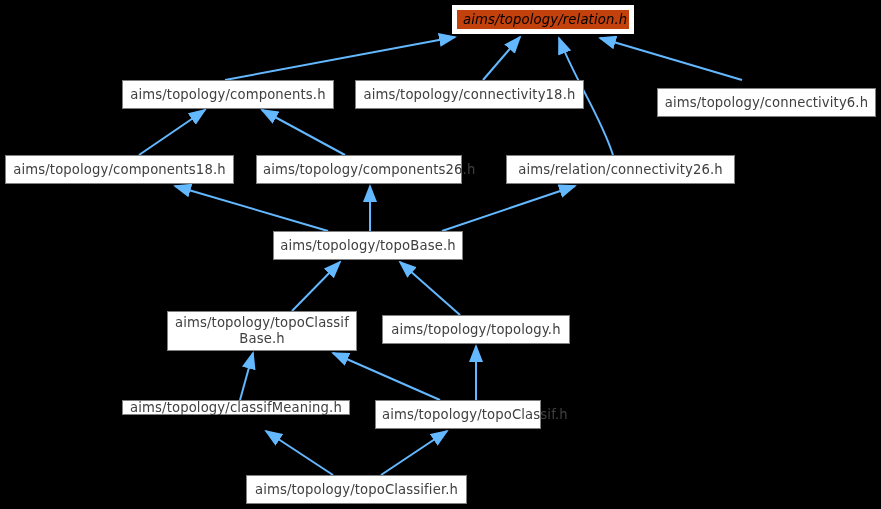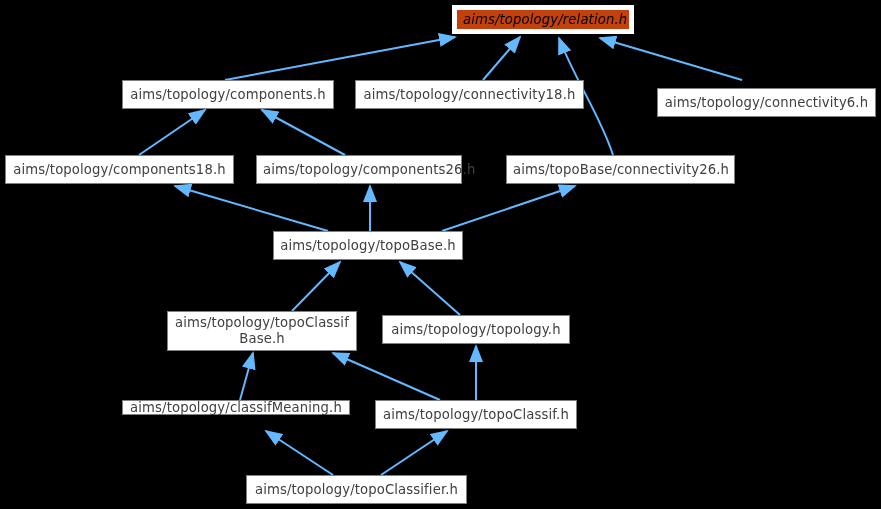--- a/index.html
+++ b/index.html
@@ -81,22 +81,22 @@
         <path d="M 381,475 L 447,431" fill="none" stroke="#63b8ff" stroke-width="2" marker-end="url(#arrowhead)"></path>
       </g>
   </svg>
   <div id="nodes-group">
       <div class="node highlight" style="left: 452px; top: 5px; width: 182px; height: 29px;"><span class="node-label">aims/topology/relation.h</span></div>
       <div class="node" style="left: 122px; top: 80px; width: 212px; height: 29px;"><span class="node-label">aims/topology/components.h</span></div>
       <div class="node" style="left: 355px; top: 80px; width: 229px; height: 29px;"><span class="node-label">aims/topology/connectivity18.h</span></div>
       <div class="node" style="left: 657px; top: 88px; width: 219px; height: 29px;"><span class="node-label">aims/topology/connectivity6.h</span></div>
       <div class="node" style="left: 5px; top: 155px; width: 229px; height: 29px;"><span class="node-label">aims/topology/components18.h</span></div>
       <div class="node" style="left: 256px; top: 155px; width: 206px; height: 29px;"><span class="node-label">aims/topology/components26.h</span></div>
-      <div class="node" style="left: 506px; top: 155px; width: 229px; height: 29px;"><span class="node-label">aims/topoBase/connectivity26.h</span></div>
+      <div class="node" style="left: 506px; top: 155px; width: 229px; height: 29px;"><span class="node-label">aims/relation/connectivity26.h</span></div>
       <div class="node" style="left: 273px; top: 231px; width: 190px; height: 29px;"><span class="node-label">aims/topology/topoBase.h</span></div>
       <div class="node" style="left: 167px; top: 311px; width: 190px; height: 40px;"><span class="node-label">aims/topology/topoClassif
 Base.h</span></div>
       <div class="node" style="left: 382px; top: 315px; width: 188px; height: 29px;"><span class="node-label">aims/topology/topology.h</span></div>
       <div class="node" style="left: 122px; top: 400px; width: 228px; height: 15px;"><span class="node-label">aims/topology/classifMeaning.h</span></div>
-      <div class="node" style="left: 375px; top: 400px; width: 202px; height: 29px;"><span class="node-label">aims/topology/topoClassif.h</span></div>
+      <div class="node" style="left: 375px; top: 400px; width: 166px; height: 29px;"><span class="node-label">aims/topology/topoClassif.h</span></div>
       <div class="node" style="left: 246px; top: 475px; width: 221px; height: 29px;"><span class="node-label">aims/topology/topoClassifier.h</span></div>
     </div>
 </div>
 
 </body></html>

